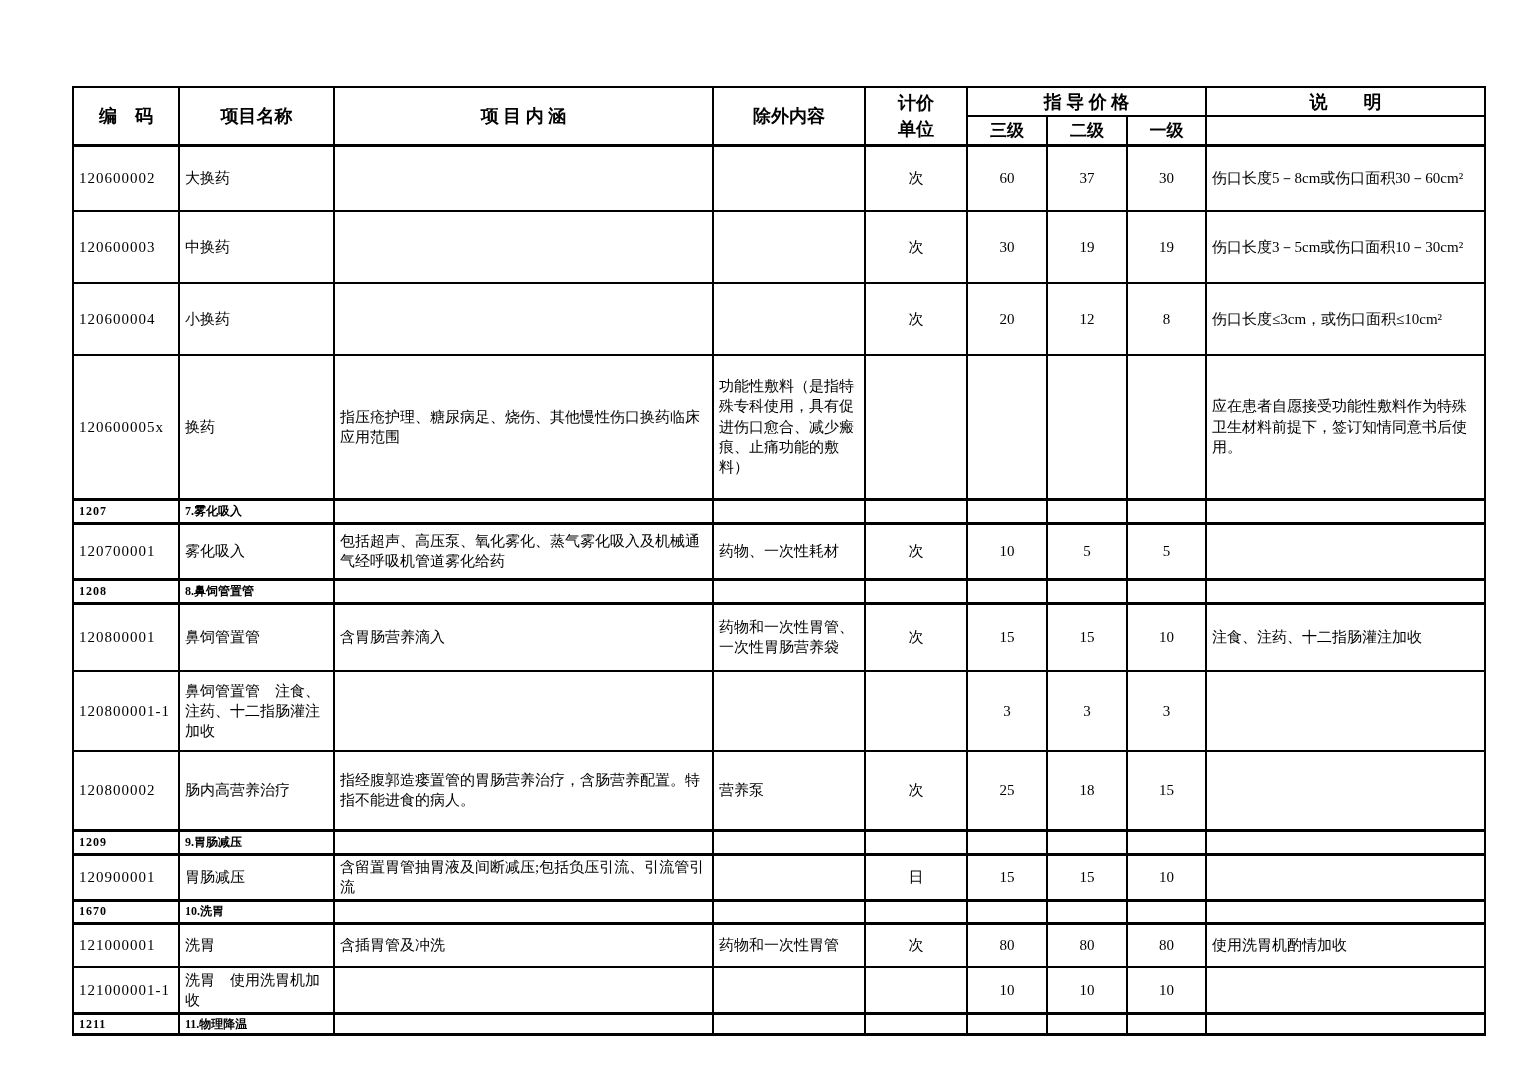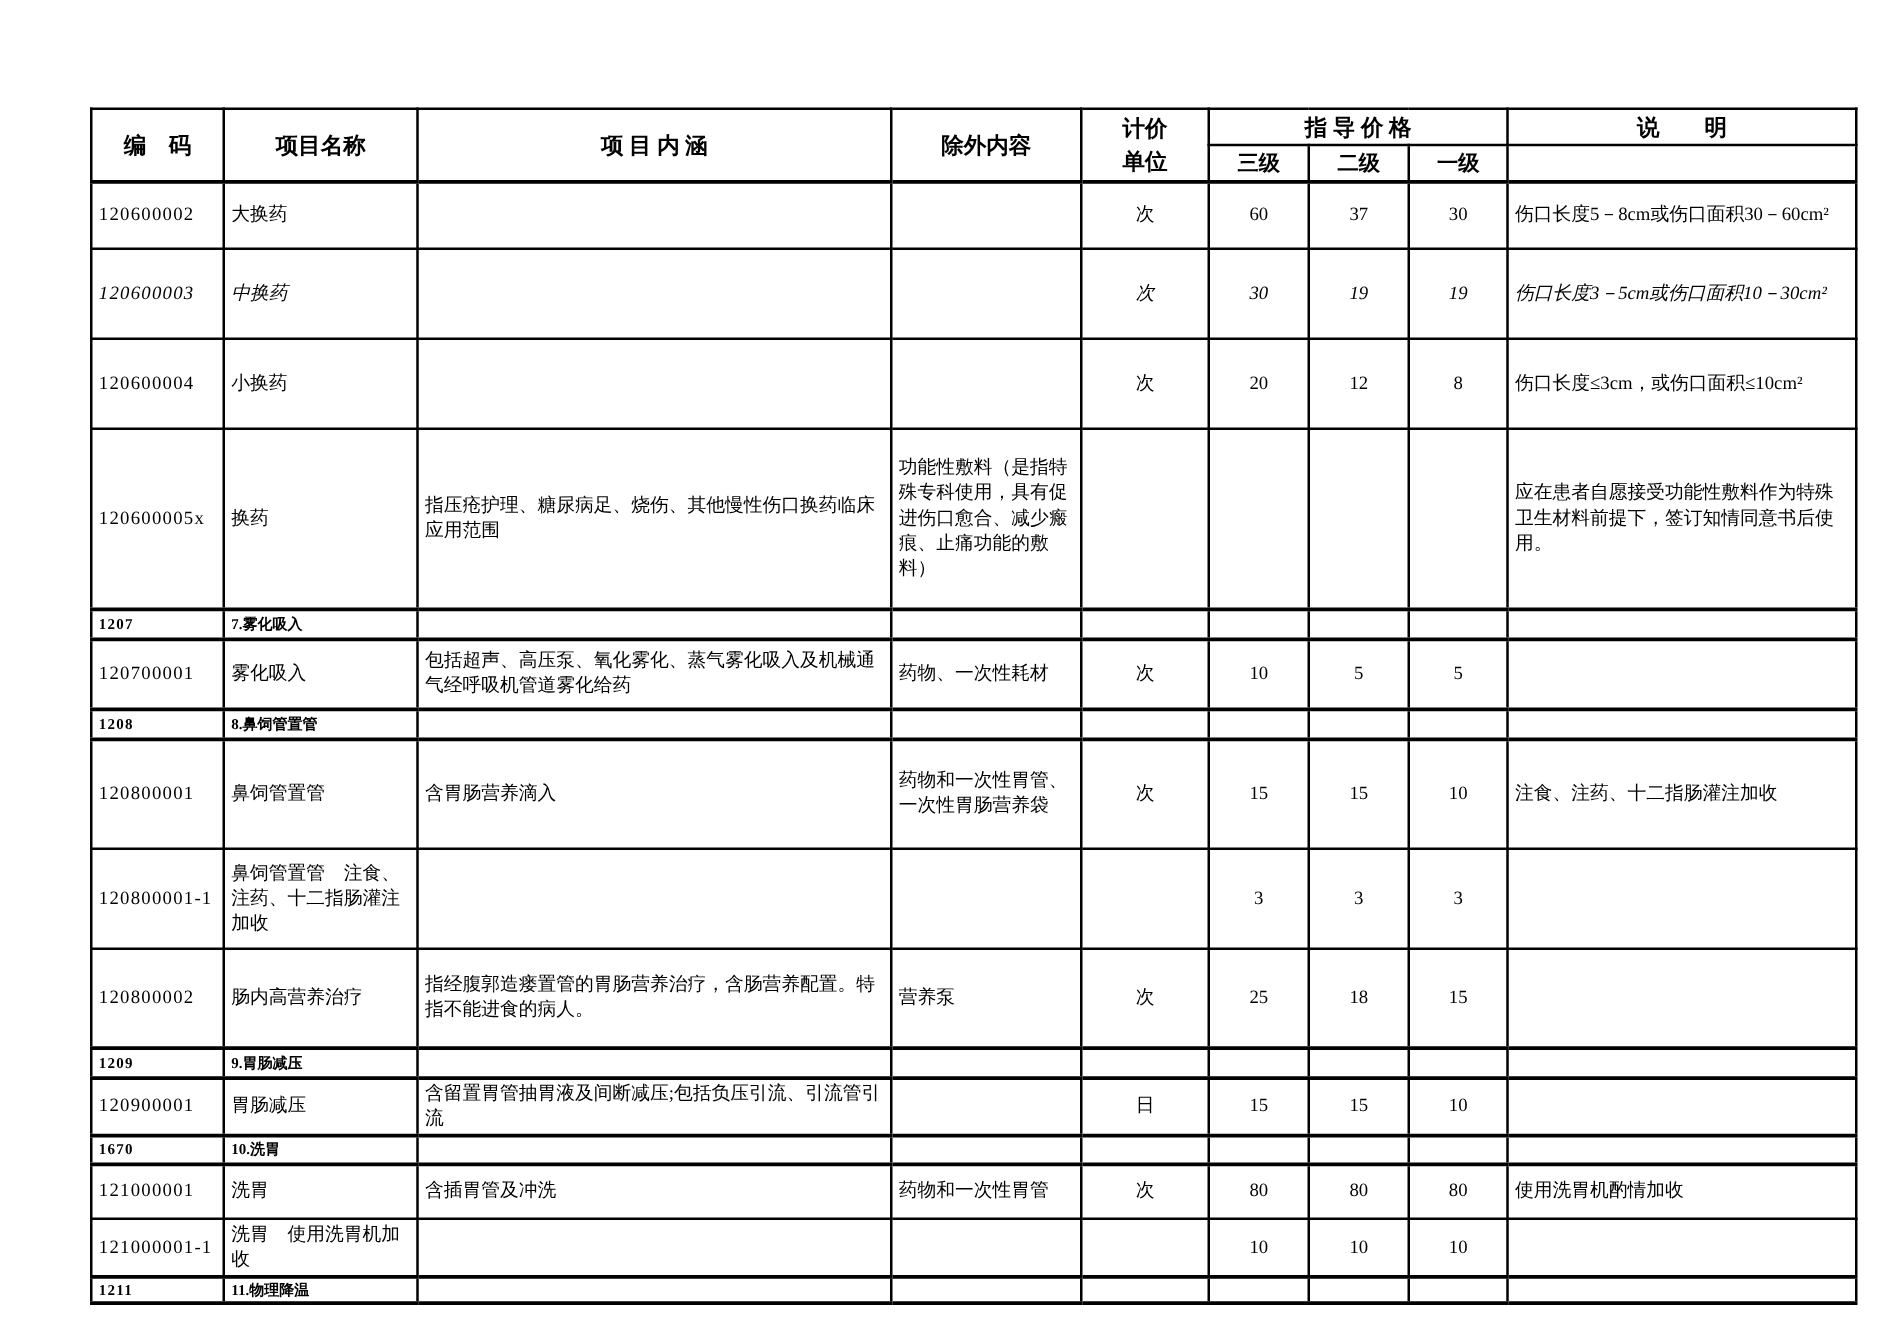--- a/index.html
+++ b/index.html
@@ -48,32 +48,32 @@
         <th class="hdr-big">说　　明</th>
       </tr>
       <tr class="hdr-sub" style="height:29px">
         <th class="thick-b">三级</th>
         <th class="thick-b">二级</th>
         <th class="thick-b">一级</th>
         <th class="thick-b"></th>
       </tr>
     </thead>
     <tbody>
-        <tr style="height: 54px;">
+        <tr style="height: 66px;">
           <td class="c-code">120600002</td>
           <td class="c-name">大换药</td>
           <td class="c-content"></td>
           <td class="c-exclusions"></td>
           <td class="c-unit">次</td>
           <td class="c-price_3">60</td>
           <td class="c-price_2">37</td>
           <td class="c-price_1">30</td>
           <td class="c-note">伤口长度5－8cm或伤口面积30－60cm²</td>
         </tr>
-        <tr style="height: 72px; font-style: italic;">
+        <tr style="height: 72px;">
           <td class="c-code">120600003</td>
           <td class="c-name">中换药</td>
           <td class="c-content"></td>
           <td class="c-exclusions"></td>
           <td class="c-unit">次</td>
           <td class="c-price_3">30</td>
           <td class="c-price_2">19</td>
           <td class="c-price_1">19</td>
           <td class="c-note">伤口长度3－5cm或伤口面积10－30cm²</td>
         </tr>
@@ -125,21 +125,21 @@
           <td class="c-code">1208</td>
           <td class="c-name">8.鼻饲管置管</td>
           <td class="c-content"></td>
           <td class="c-exclusions"></td>
           <td class="c-unit"></td>
           <td class="c-price_3"></td>
           <td class="c-price_2"></td>
           <td class="c-price_1"></td>
           <td class="c-note"></td>
         </tr>
-        <tr style="height: 88px;">
+        <tr style="height: 68px;">
           <td class="c-code">120800001</td>
           <td class="c-name">鼻饲管置管</td>
           <td class="c-content">含胃肠营养滴入</td>
           <td class="c-exclusions">药物和一次性胃管、一次性胃肠营养袋</td>
           <td class="c-unit">次</td>
           <td class="c-price_3">15</td>
           <td class="c-price_2">15</td>
           <td class="c-price_1">10</td>
           <td class="c-note">注食、注药、十二指肠灌注加收</td>
         </tr>

